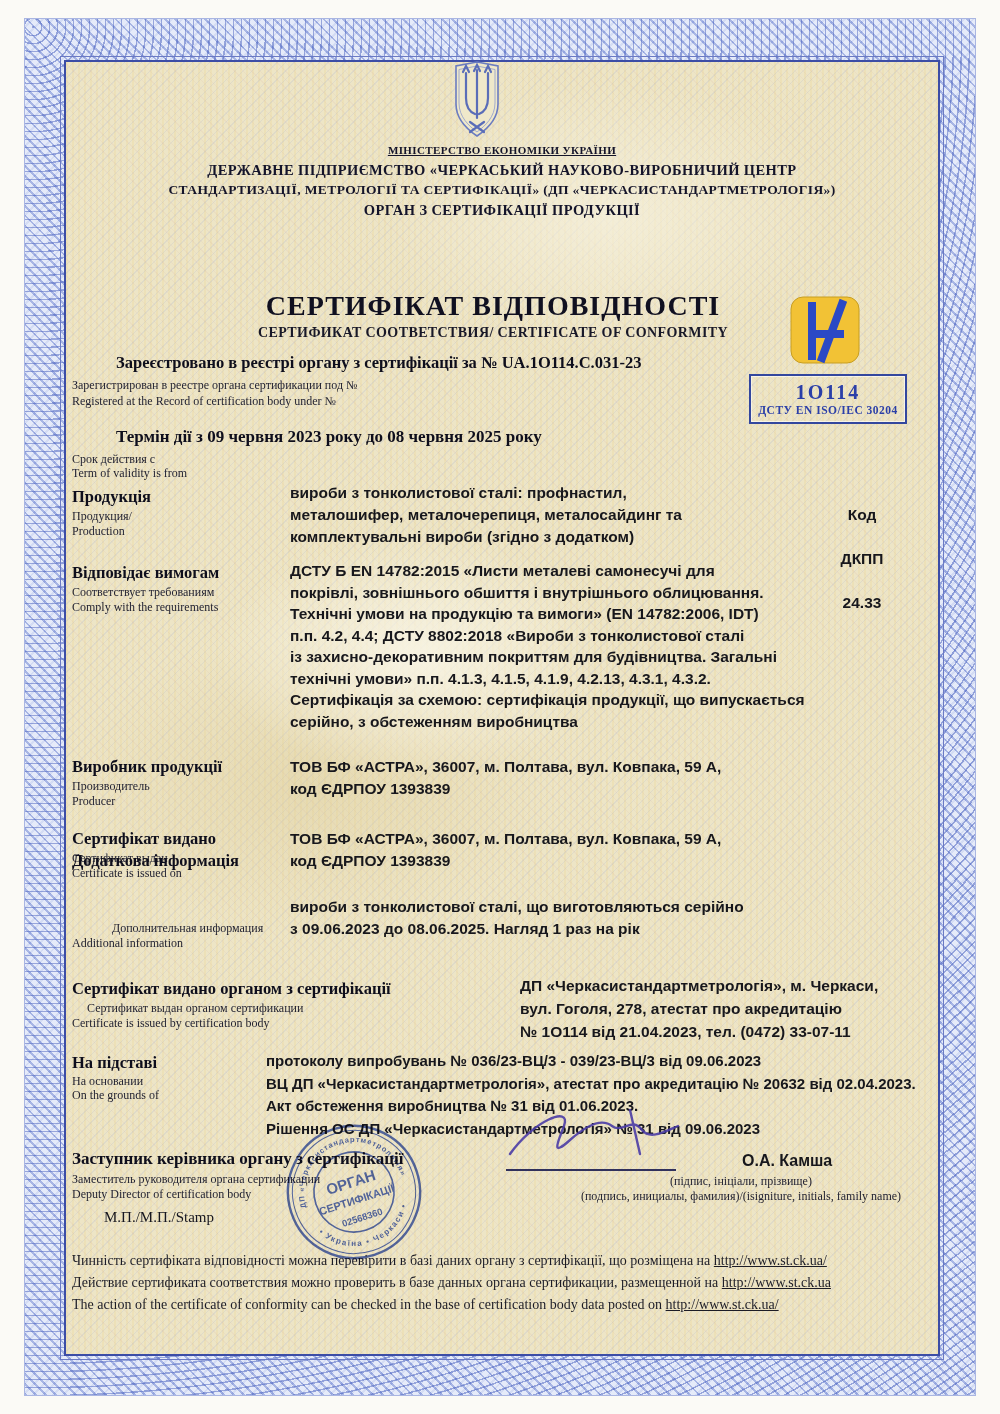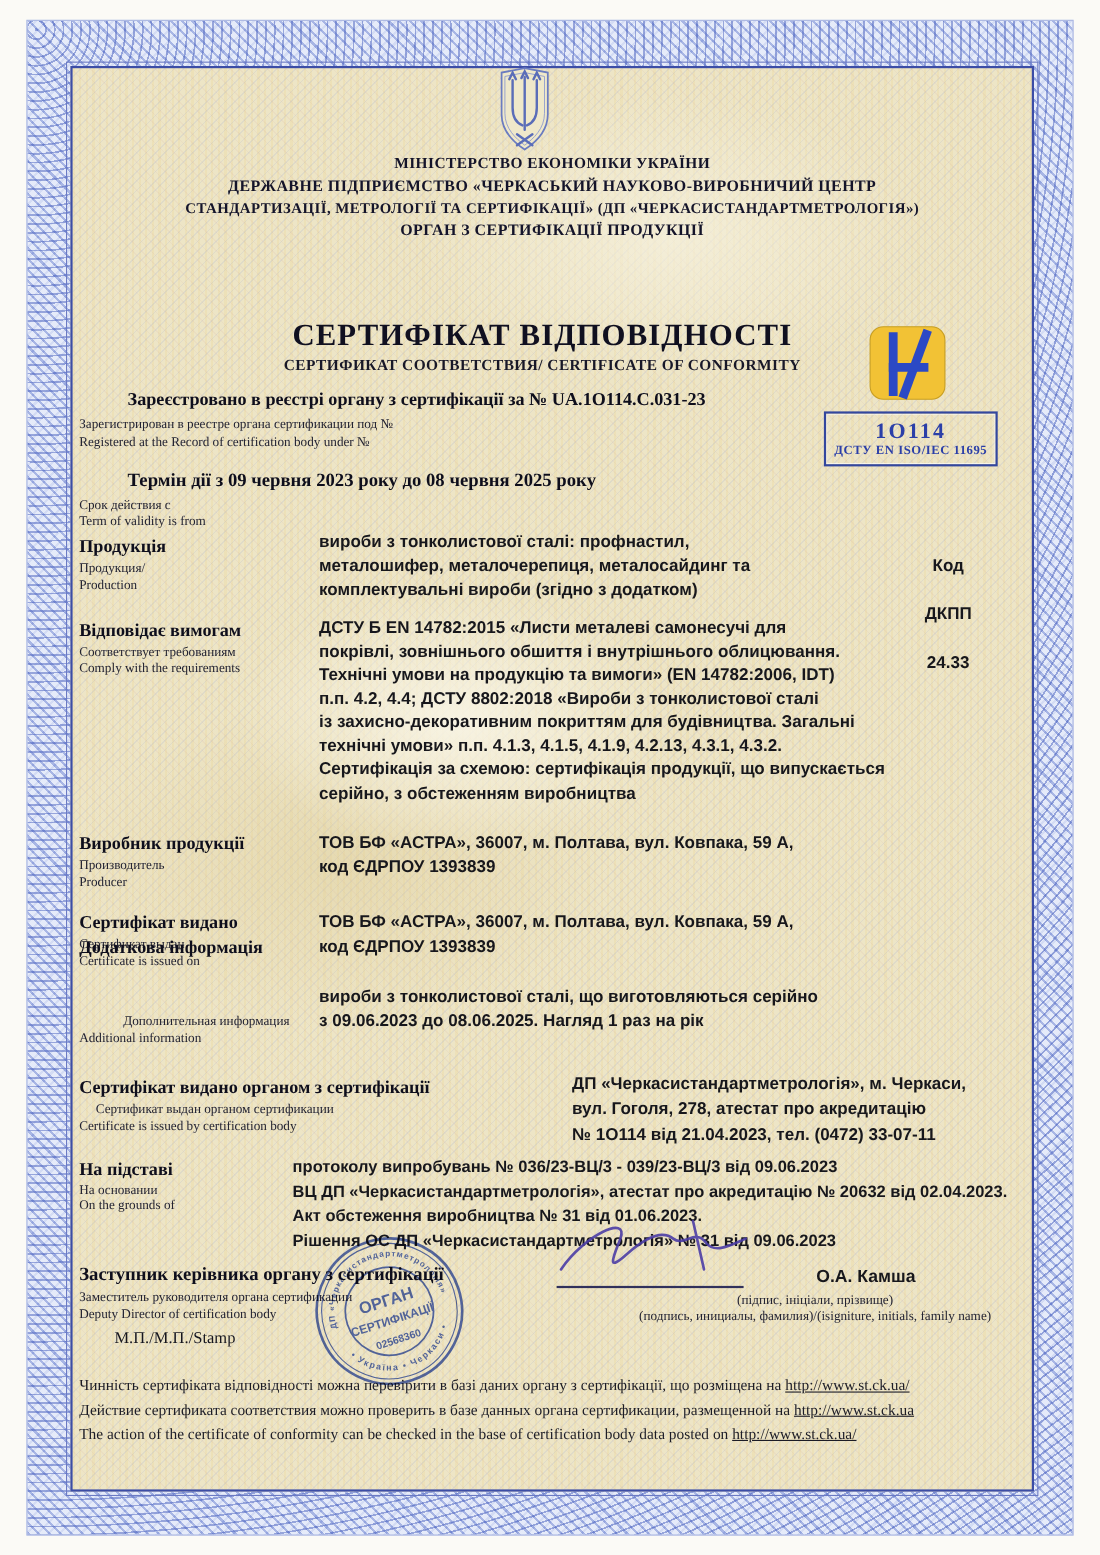--- a/index.html
+++ b/index.html
@@ -57,21 +57,21 @@
         <path d="M25 10 V58"></path>
         <path d="M14 13 V38 C14 48 18 52 23 54"></path>
         <path d="M36 13 V38 C36 48 32 52 27 54"></path>
         <path d="M11 12 L14 6 L17 12"></path>
         <path d="M33 12 L36 6 L39 12"></path>
         <path d="M22 11 L25 5 L28 11"></path>
         <path d="M18 62 L32 72 M18 72 L32 62"></path>
       </g>
     </svg>
 
-    <div class="hdr c" style="top:78px;font-size:14px;">МІНІСТЕРСТВО ЕКОНОМІКИ УКРАЇНИ</div>
+    <div class="hdr c" style="top:78px;font-size:11px;text-decoration:underline;">МІНІСТЕРСТВО ЕКОНОМІКИ УКРАЇНИ</div>
     <div class="hdr c" style="top:98px;">ДЕРЖАВНЕ ПІДПРИЄМСТВО «ЧЕРКАСЬКИЙ НАУКОВО-ВИРОБНИЧИЙ ЦЕНТР</div>
     <div class="hdr c" style="top:118px;font-size:13.5px;">СТАНДАРТИЗАЦІЇ, МЕТРОЛОГІЇ ТА СЕРТИФІКАЦІЇ» (ДП «ЧЕРКАСИСТАНДАРТМЕТРОЛОГІЯ»)</div>
     <div class="hdr c" style="top:138px;">ОРГАН З СЕРТИФІКАЦІЇ ПРОДУКЦІЇ</div>
 
     <div class="title c" style="top:228px;">СЕРТИФІКАТ ВІДПОВІДНОСТІ</div>
     <div class="subtitle c" style="top:262px;">СЕРТИФИКАТ СООТВЕТСТВИЯ/ CERTIFICATE OF CONFORMITY</div>
 
     <div class="big-serif" style="left:6px;top:290px;font-size:16.5px;">Зареєстровано в реєстрі органу з сертифікації за № UA.1О114.С.031-23</div>
     <div class="sub" style="left:6px;top:316px;">Зарегистрирован в реестре органа сертификации под №</div>
     <div class="sub" style="left:6px;top:332px;">Registered at the Record of certification body under №</div>
@@ -79,21 +79,21 @@
     <svg style="left:724px;top:234px;" width="70" height="68" viewBox="0 0 70 68">
       <rect x="1" y="1" width="68" height="66" rx="12" fill="#f2c235" stroke="#c79e22" stroke-width="1"></rect>
       <g stroke="#2b49c5" stroke-width="8" stroke-linecap="square" fill="none">
         <path d="M22 10 V60"></path>
         <path d="M52 8 L32 62"></path>
         <path d="M22 38 H50"></path>
       </g>
     </svg>
     <div class="badge-box">
       <div class="badge-num">1О114</div>
-      <div class="badge-std">ДСТУ EN ISO/IEC 11695</div>
+      <div class="badge-std">ДСТУ EN ISO/IEC 30204</div>
     </div>
 
     <div class="big-serif" style="left:6px;top:364px;">Термін дії з 09 червня 2023 року  до  08 червня 2025 року</div>
     <div class="sub" style="left:6px;top:390px;">Срок действия с</div>
     <div class="sub" style="left:6px;top:404px;">Term of validity is from</div>
 
     <div class="b-serif" style="left:6px;top:424px;">Продукція</div>
     <div class="sub" style="left:6px;top:447px;">Продукция/</div>
     <div class="sub" style="left:6px;top:462px;">Production</div>
     <div class="val" style="left:224px;top:420px;width:480px;">вироби з тонколистової сталі: профнастил,

